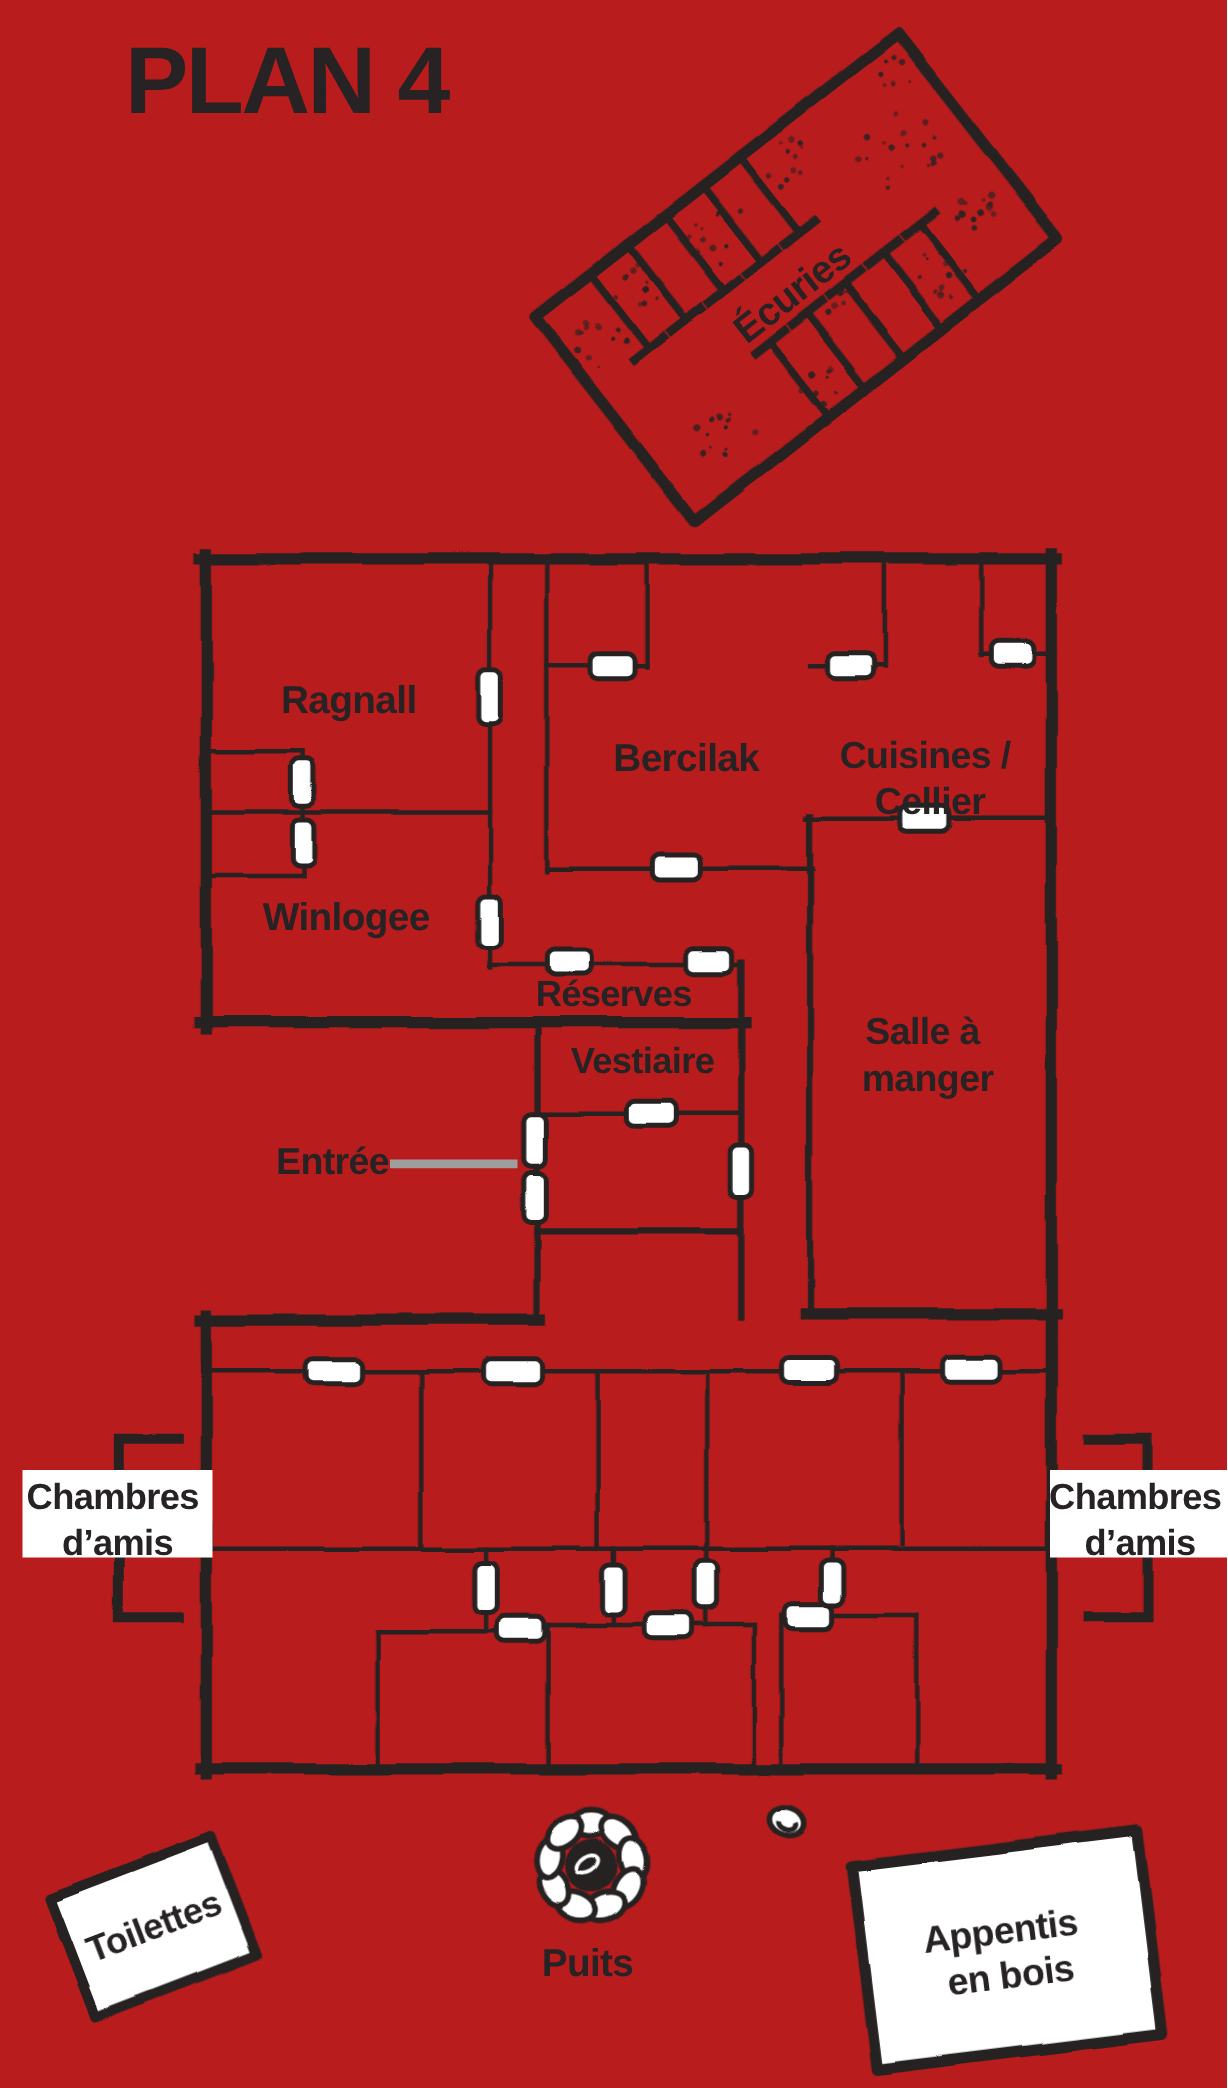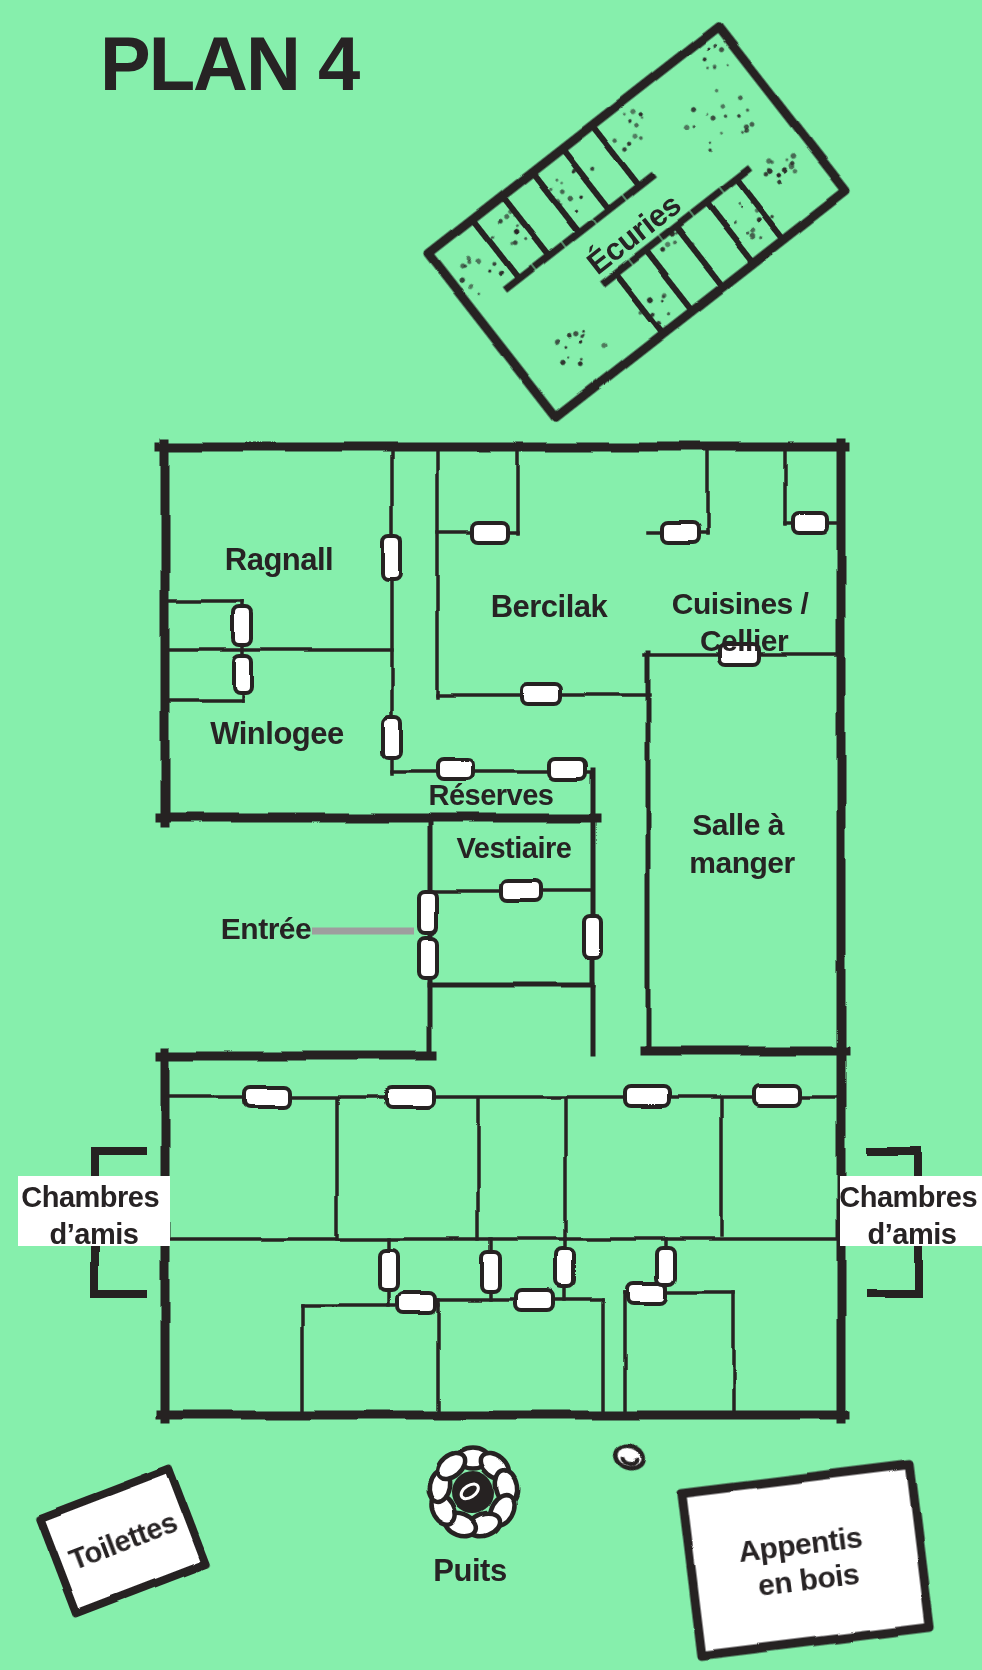--- a/index.html
+++ b/index.html
@@ -1,16 +1,16 @@
 <!DOCTYPE html>
 <html><head>
 <meta charset="utf-8">
 <style>
   html,body{margin:0;padding:0;background:#ffffff;}
-  #page{position:relative;width:982px;height:1670px;background:#86efac;overflow:hidden;
+  #page{position:relative;width:982px;height:1670px;background:#b91c1c;overflow:hidden;
         font-family:"Liberation Sans", sans-serif;}
   svg text{font-family:"Liberation Sans", sans-serif;font-weight:bold;fill:#272324;}
 </style>
 </head>
 <body>
 
 <div id="page">
 <svg width="982" height="1670" viewBox="0 0 982 1670" xmlns="http://www.w3.org/2000/svg">
 
   <defs>

